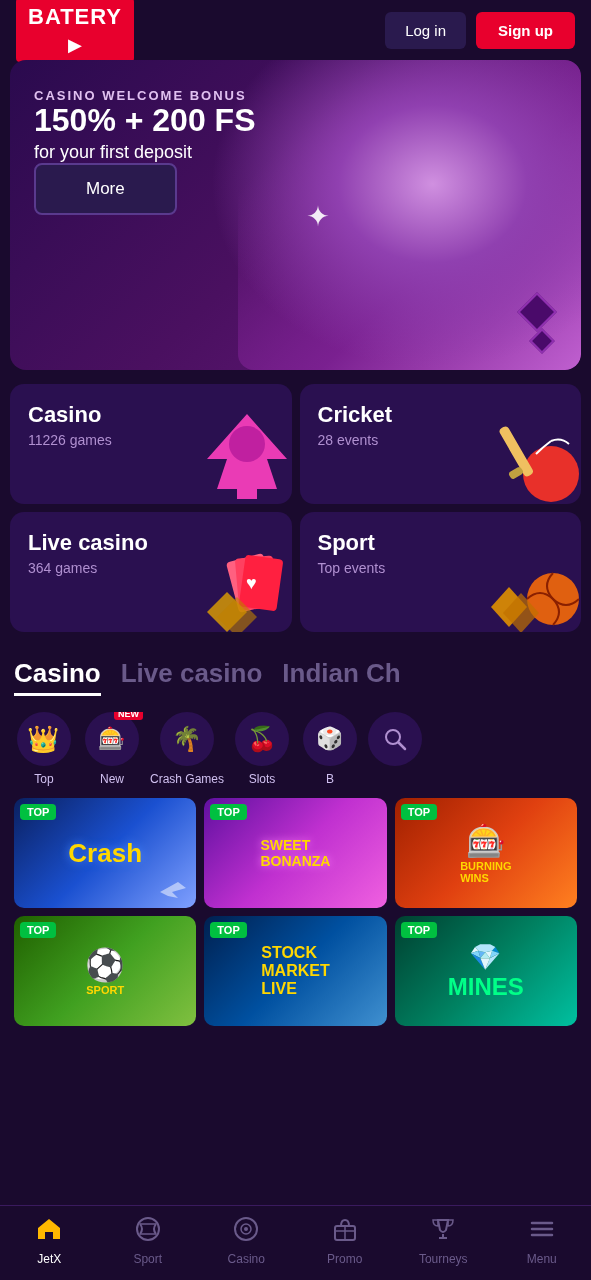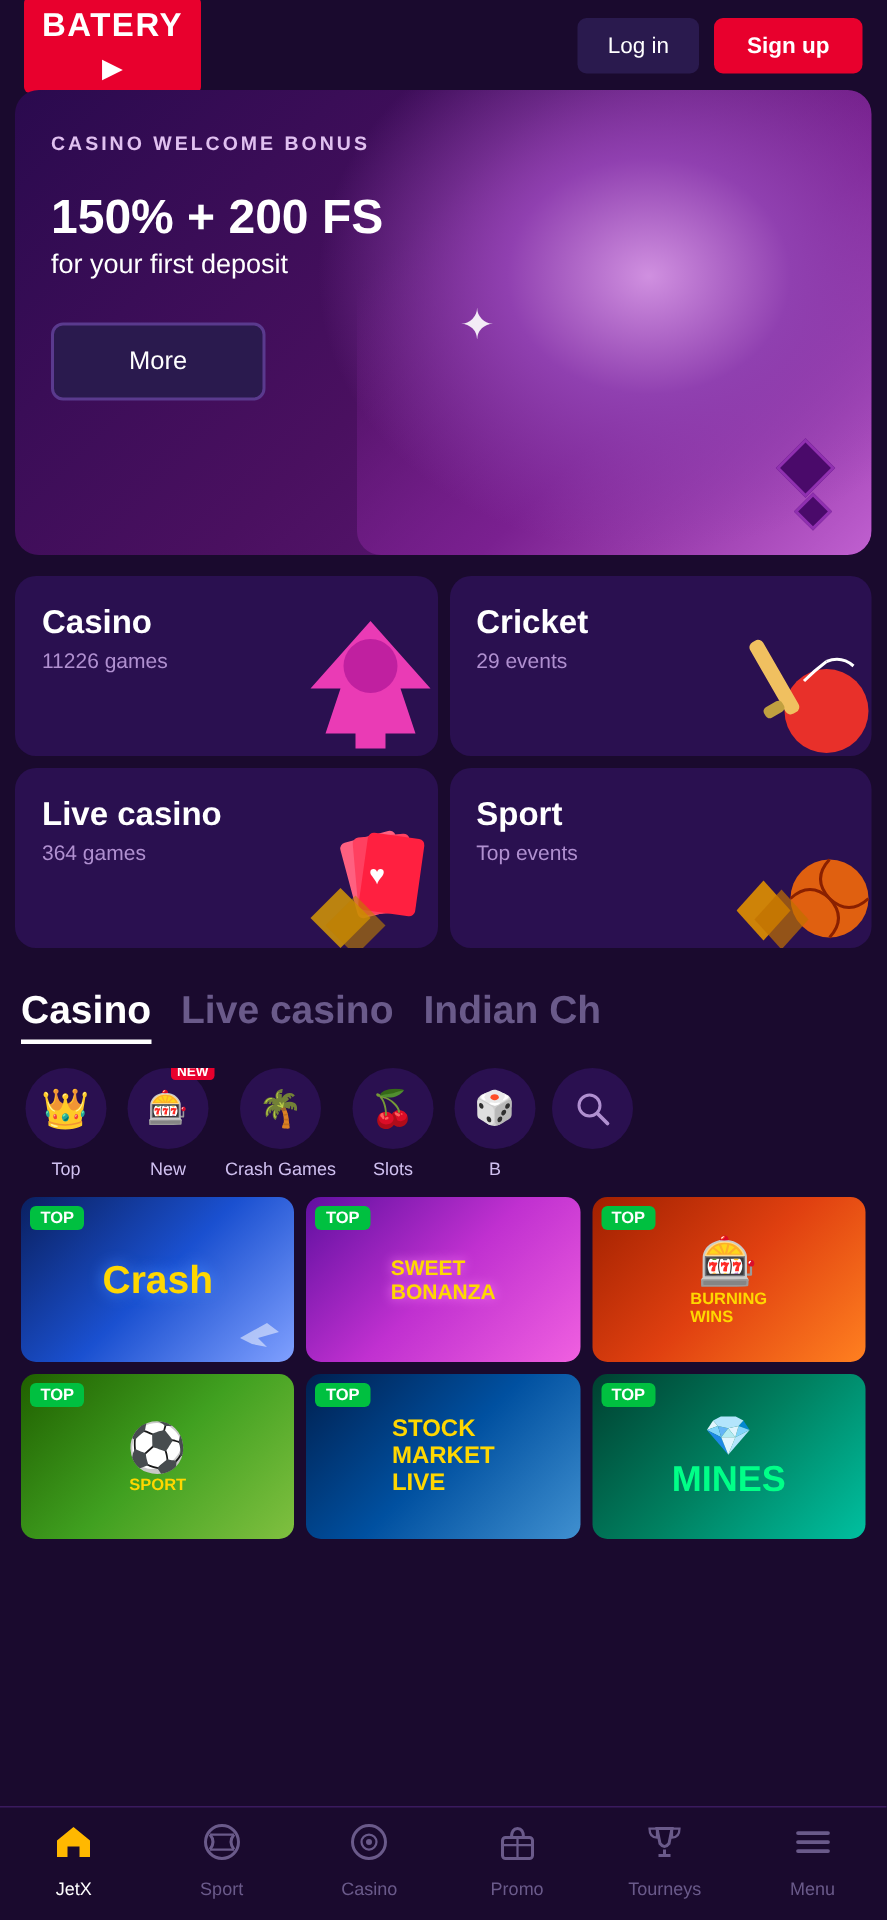--- a/index.html
+++ b/index.html
@@ -115,37 +115,36 @@
       right: 44%;
       font-size: 28px;
       color: white;
       opacity: 0.9;
     }
     .banner-label {
       font-size: 13px;
       font-weight: 700;
       color: #e0c0f0;
       letter-spacing: 2px;
-      margin-bottom: 24px;
+      margin-bottom: 0;
       position: relative;
       z-index: 2;
     }
     .banner-title {
       font-size: 32px;
       font-weight: 900;
       color: white;
       line-height: 1.1;
       position: relative;
       z-index: 2;
       margin-bottom: 4px;
     }
     .banner-subtitle {
       font-size: 18px;
       color: white;
-      margin-bottom: 28px;
       position: relative;
       z-index: 2;
     }
     .btn-more {
       background: #2a1a4e;
       color: white;
       border: 2px solid #5a3a8e;
       padding: 14px 50px;
       border-radius: 8px;
       font-size: 17px;
@@ -403,21 +402,21 @@
     <div class="cat-title">Casino</div>
     <div class="cat-sub">11226 games</div>
     <svg class="spade-shape" viewBox="0 0 90 95" xmlns="http://www.w3.org/2000/svg">
       <polygon points="45,5 85,50 65,50 75,80 55,80 55,90 35,90 35,80 15,80 25,50 5,50" fill="#ff40c0" opacity="0.9"></polygon>
       <circle cx="45" cy="35" r="18" fill="#c020a0"></circle>
     </svg>
   </div>
 
   <div class="cat-card" style="background:#2a1050;">
     <div class="cat-title">Cricket</div>
-    <div class="cat-sub">29 events</div>
+    <div class="cat-sub">28 events</div>
     <svg class="cricket-shape" viewBox="0 0 90 95" xmlns="http://www.w3.org/2000/svg">
       <circle cx="60" cy="65" r="28" fill="#e8302a"></circle>
       <path d="M45 45 Q52 38 60 32" stroke="white" stroke-width="2" fill="none"></path>
       <path d="M60 32 Q70 28 78 35" stroke="white" stroke-width="2" fill="none"></path>
 
       <rect x="20" y="15" width="10" height="55" rx="4" fill="#f0c060" transform="rotate(-30, 25, 42)"></rect>
       <rect x="18" y="60" width="14" height="8" rx="3" fill="#c0a040" transform="rotate(-30, 25, 64)"></rect>
     </svg>
   </div>
 

